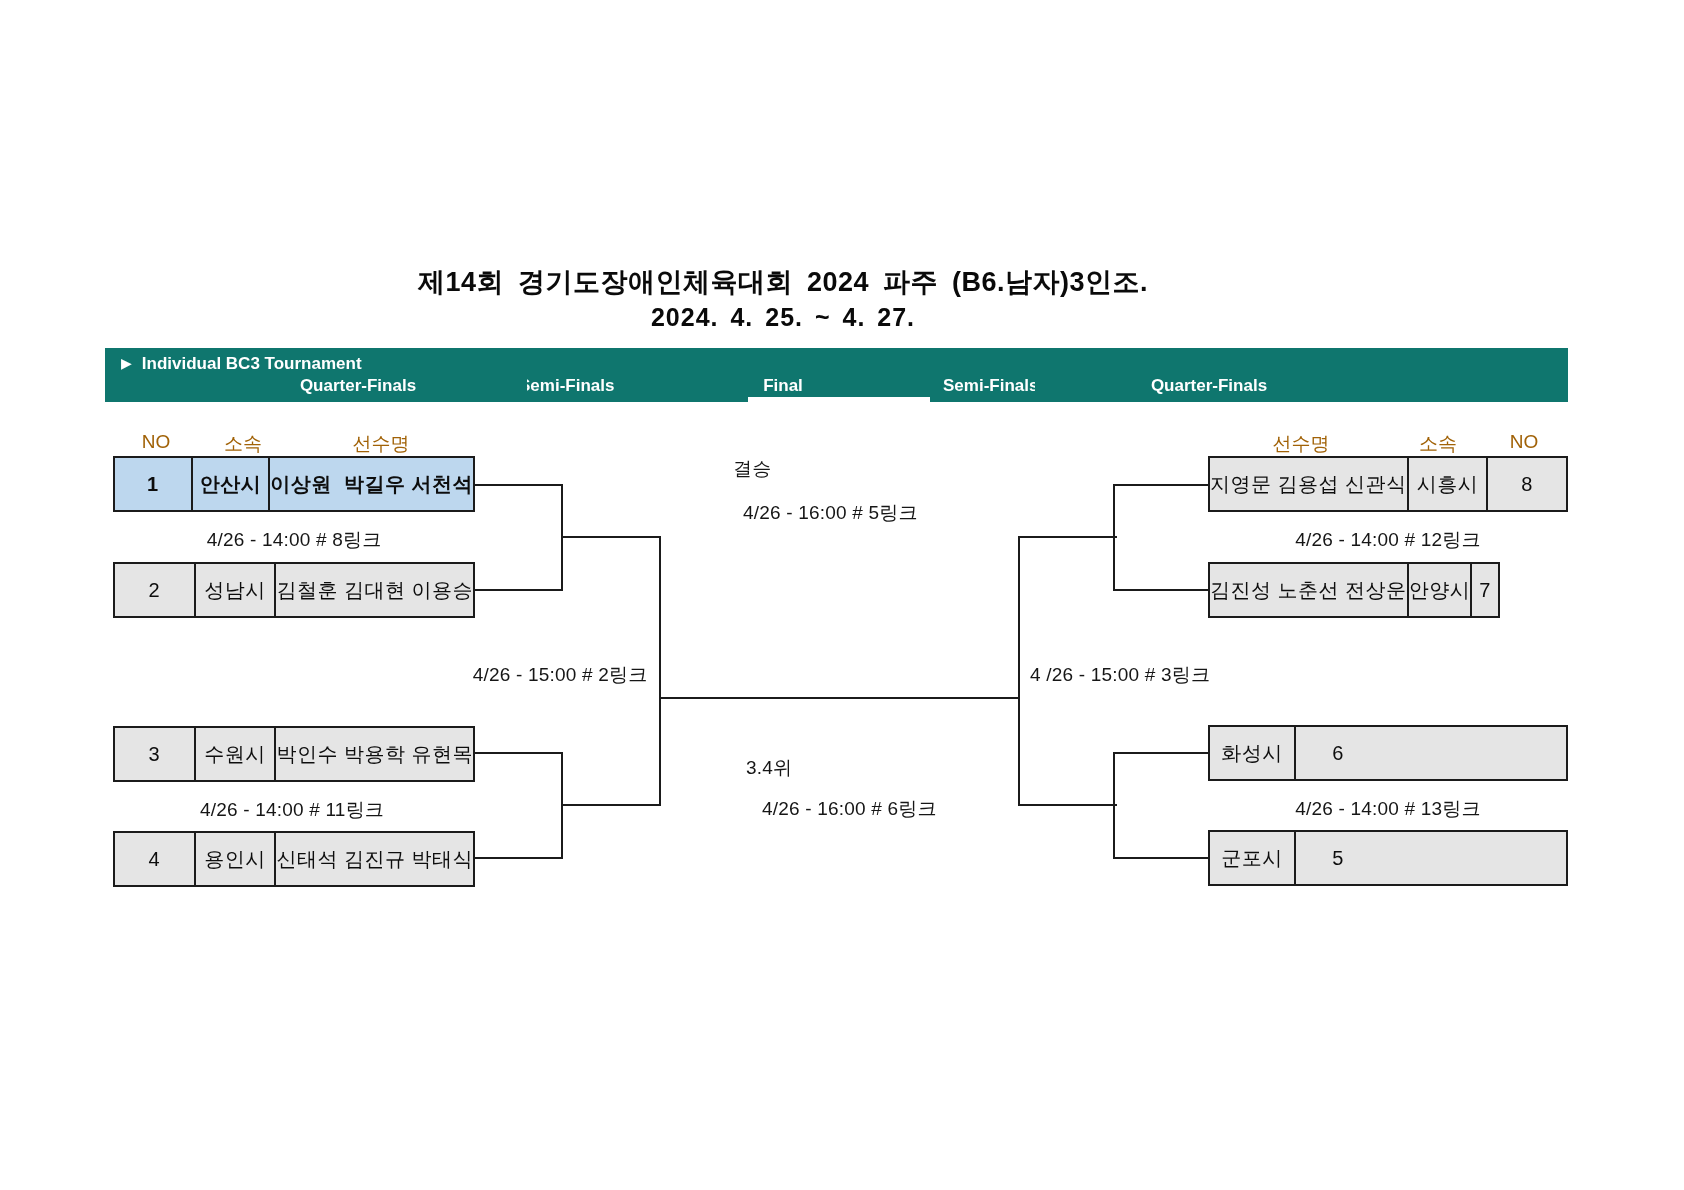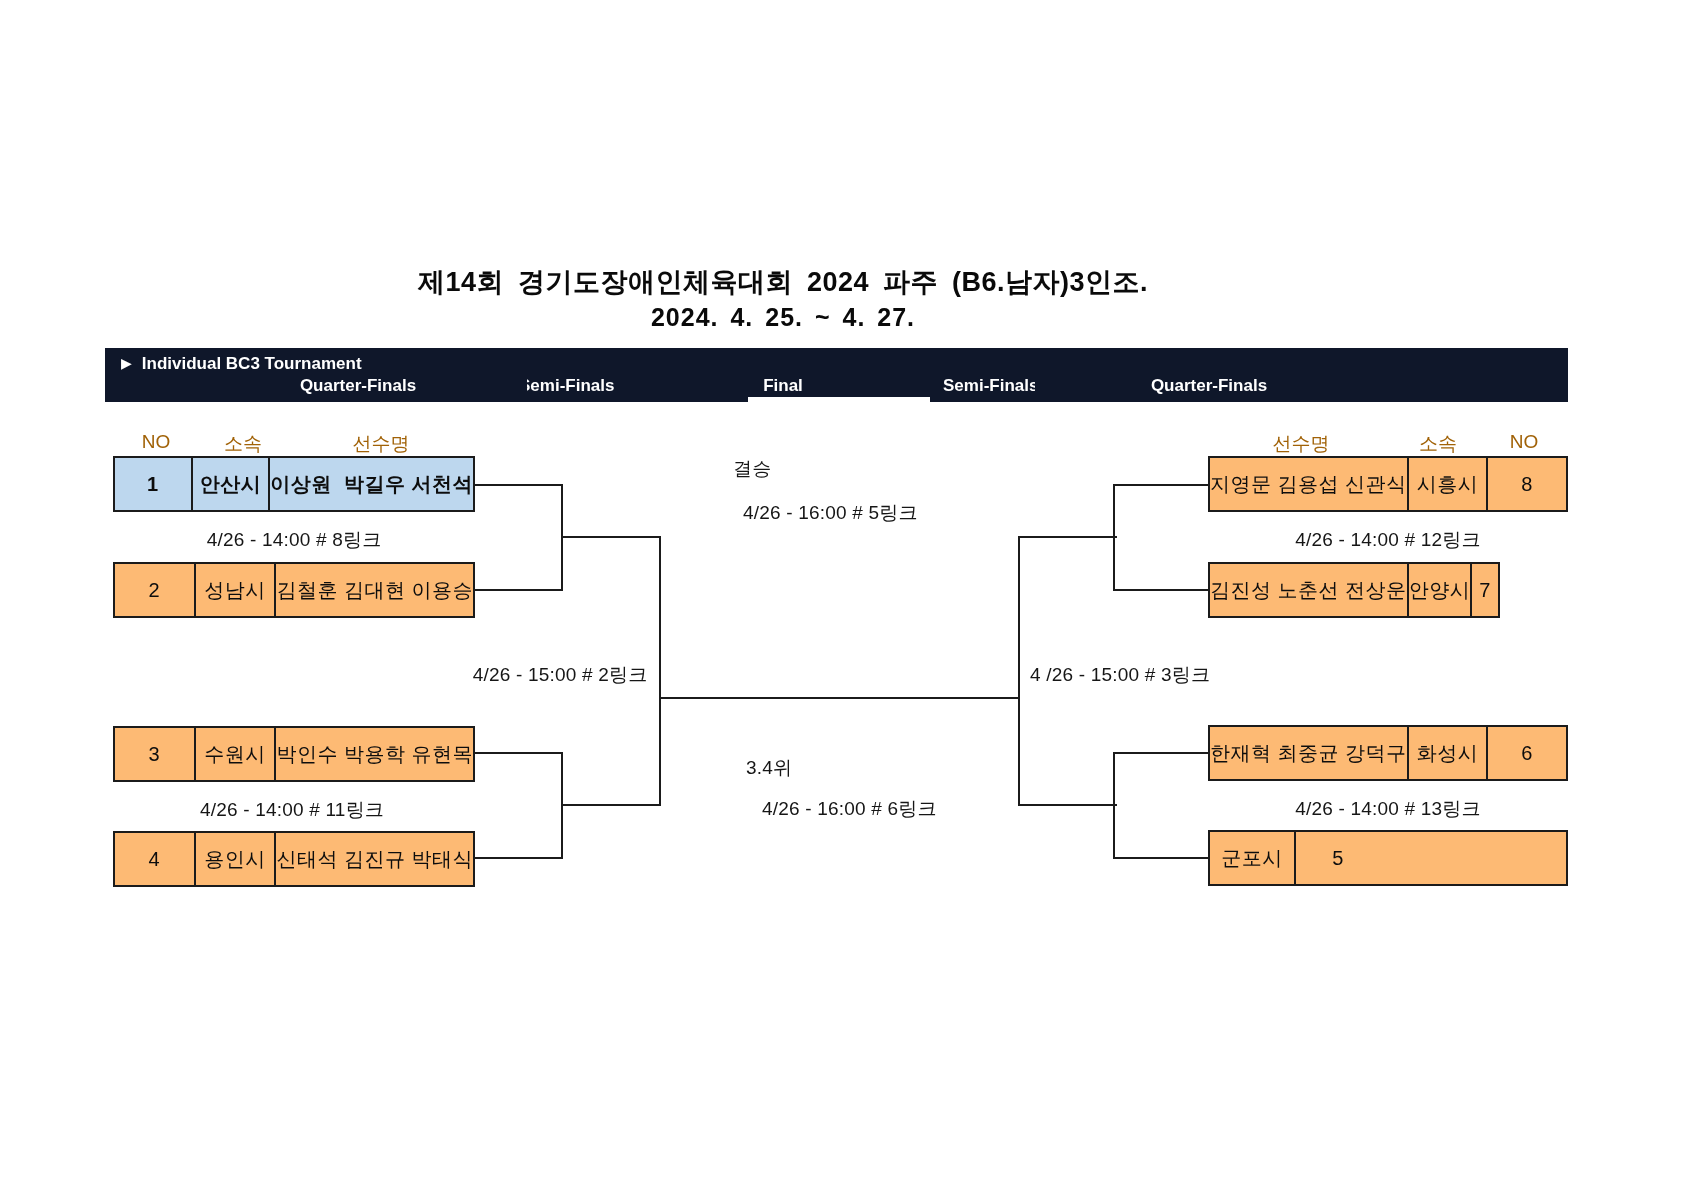--- a/index.html
+++ b/index.html
@@ -9,32 +9,32 @@
     font-family:"Liberation Sans","DejaVu Sans",sans-serif; color:#111;
   }
   .abs { position:absolute; }
 
   
   .title-block { left:105px; top:264px; width:1356px; text-align:center; }
   .title-line1 { font-size:27px; font-weight:bold; letter-spacing:0.5px; word-spacing:6px; color:#0a0a0a; }
   .title-line2 { font-size:25px; font-weight:bold; letter-spacing:1px; word-spacing:4px; margin-top:3px; color:#0a0a0a; }
 
   
-  .topbar { left:105px; top:348px; width:1463px; height:54px; background:#0f172a; }
+  .topbar { left:105px; top:348px; width:1463px; height:54px; background:#0f766e; }
   .bar-title { position:absolute; left:16px; top:6px; color:#fff; font-size:17px; font-weight:bold; white-space:nowrap; }
   .bar-arrow { display:inline-block; margin-right:10px; font-size:14px; position:relative; top:-1px; }
   .round-label { position:absolute; top:28px; color:#fff; font-size:17px; font-weight:bold; white-space:nowrap; transform:translateX(-50%); }
   .round-clip { position:absolute; top:28px; height:22px; overflow:hidden; }
   .round-clip span { display:block; color:#fff; font-size:17px; font-weight:bold; white-space:nowrap; }
   .clip-left span { margin-left:-8px; }
   .final-notch { left:748px; top:397px; width:182px; height:8px; background:#fff; }
 
   
   .col-head { font-size:19px; color:#a16207; transform:translateX(-50%); white-space:nowrap; }
-  .team-row { display:flex; height:56px; border:2px solid #1b1b1b; background:#fdba74; }
+  .team-row { display:flex; height:56px; border:2px solid #1b1b1b; background:#e5e5e5; }
   .team-row.hl { background:#bdd7ee; font-weight:bold; }
   .team-row .cell {
     display:flex; align-items:center; justify-content:center;
     font-size:20px; letter-spacing:0.5px; white-space:pre; color:#0d0d0d;
   }
   .lt .c-no   { width:86px;  border-right:2px solid #1b1b1b; }
   .lt .c-team { width:86px;  border-right:2px solid #1b1b1b; }
   .lt .c-pl   { flex:1; }
   .rt .c-pl   { flex:1; border-right:2px solid #1b1b1b; }
   .rt .c-team { width:86px;  border-right:2px solid #1b1b1b; }
@@ -105,21 +105,20 @@
   <div class="cell c-pl">지영문 김용섭 신관식</div>
   <div class="cell c-team">시흥시</div>
   <div class="cell c-no">8</div>
 </div>
 <div class="abs team-row rt" style="left:1208px; top:562px; width:292px;">
   <div class="cell c-pl">김진성 노춘선 전상운</div>
   <div class="cell c-team">안양시</div>
   <div class="cell c-no">7</div>
 </div>
 <div class="abs team-row rt" style="left:1208px; top:725px; width:360px;">
-  <div class="cell c-pl">한재혁 최중균 강덕구</div>
   <div class="cell c-team">화성시</div>
   <div class="cell c-no">6</div>
 </div>
 <div class="abs team-row rt" style="left:1208px; top:830px; width:360px;">
   <div class="cell c-team">군포시</div>
   <div class="cell c-no">5</div>
 </div>
 
 <div class="abs mlabel centered" style="left:294px; top:527px;">4/26 - 14:00 # 8링크</div>
 <div class="abs mlabel centered" style="left:292px; top:797px;">4/26 - 14:00 # 11링크</div>

